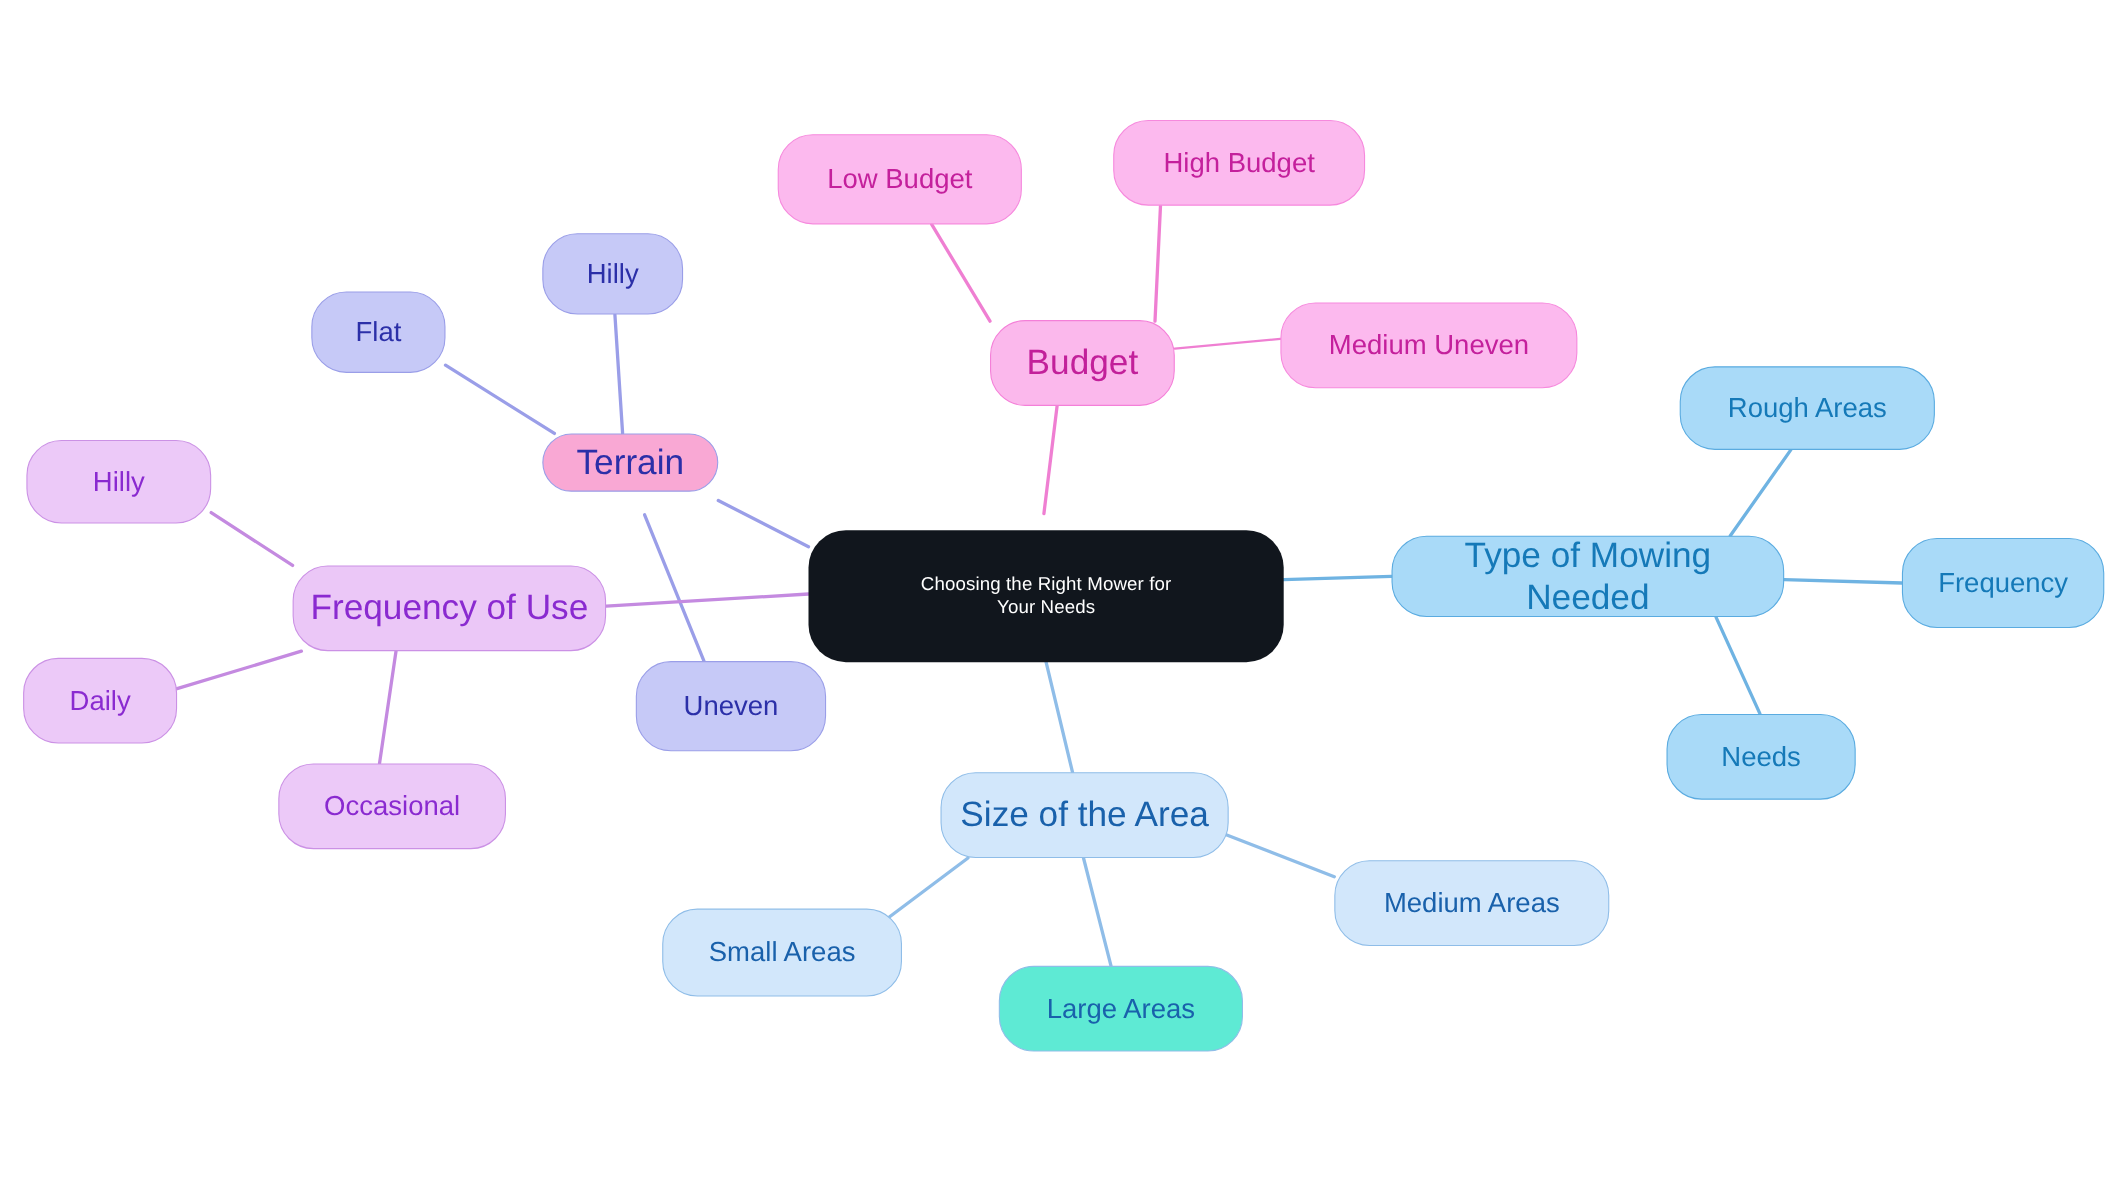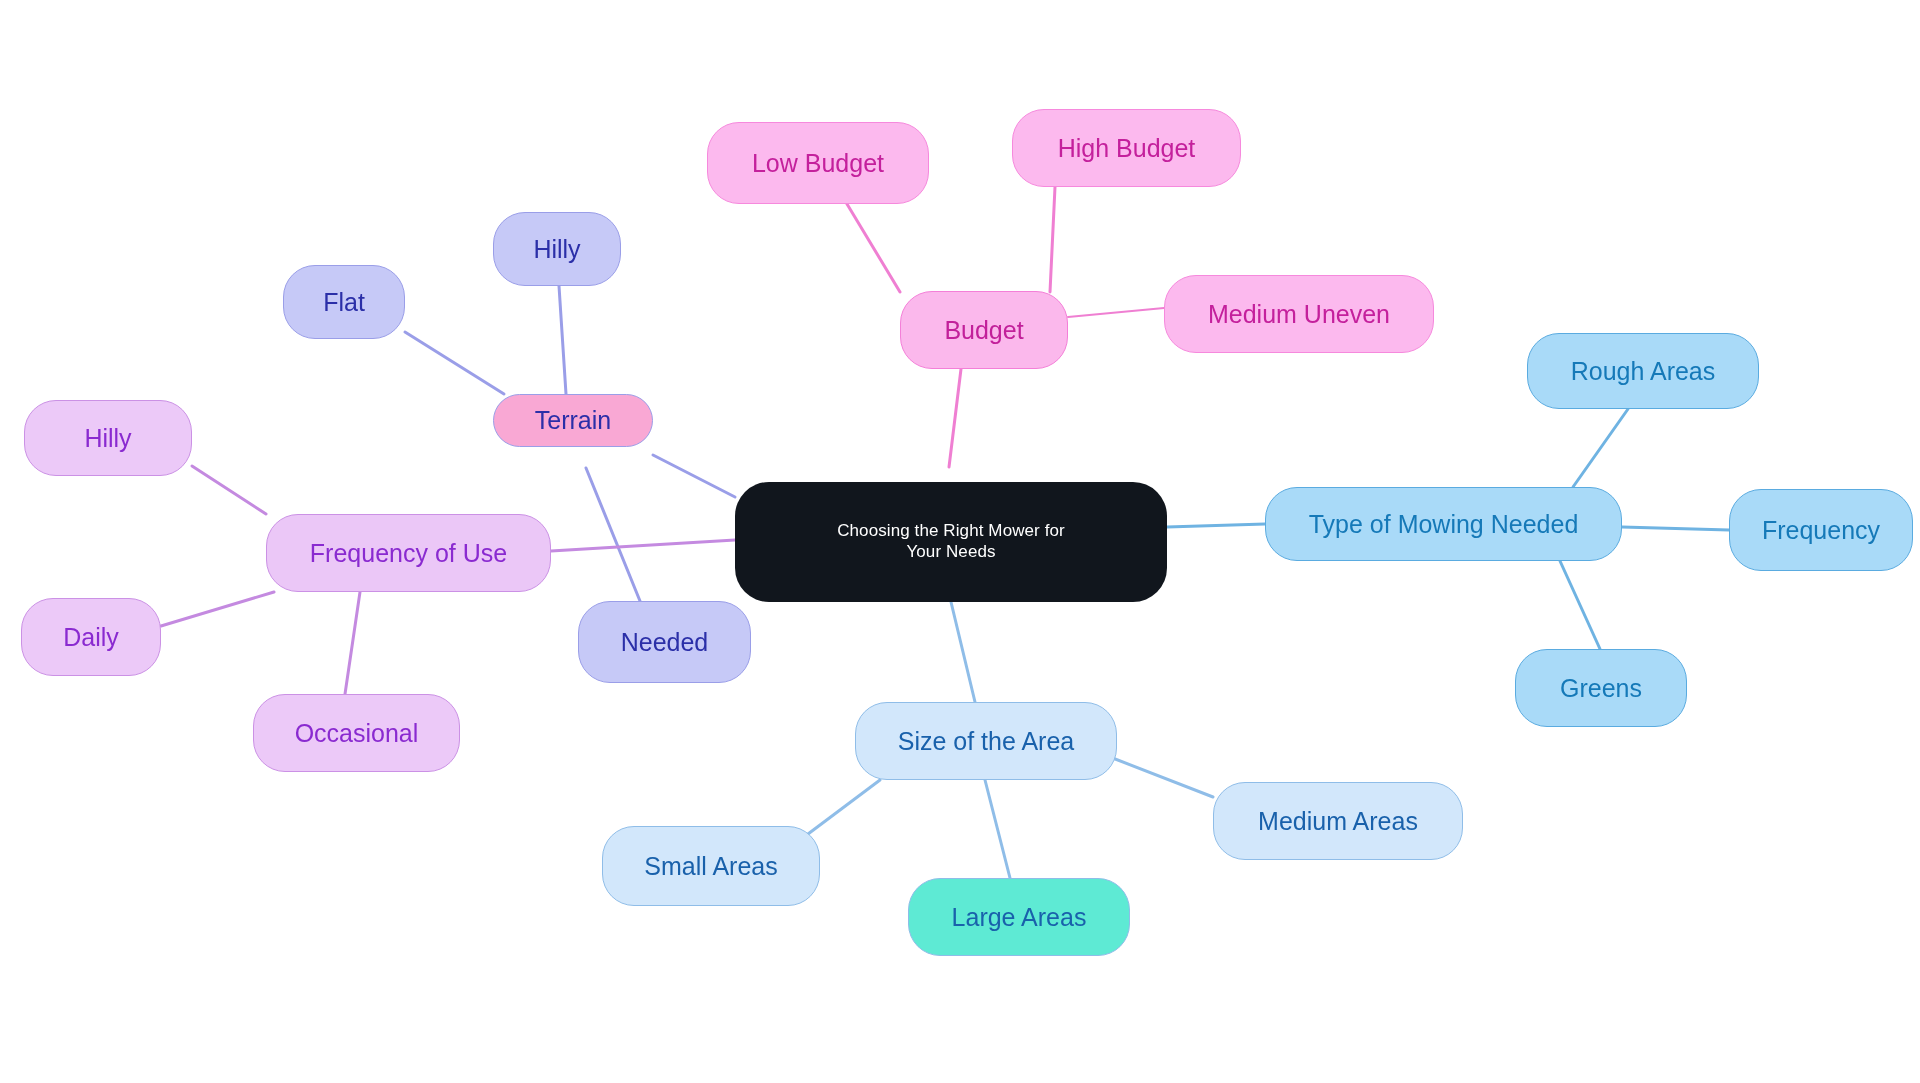--- a/index.html
+++ b/index.html
@@ -42,21 +42,21 @@
     white-space: pre-line;
     padding: 0 10px;
   }
   .node-root {
     border-radius: 34px;
     border-width: 0;
     font-size: 17px;
     color: #ffffff;
     letter-spacing: 0.1px;
   }
-  .node-branch { font-size: 25px; }
+  .node-branch { font-size: 32px; }
   .node-leaf { font-size: 25px; }
 </style>
 </head>
 <body>
 
 <div id="mindmap-root">
   <svg id="edge-layer" viewBox="0 0 1920 1083" width="1920" height="1083" xmlns="http://www.w3.org/2000/svg">
       <line x1="949" y1="467" x2="961" y2="369" stroke="#ef7fd2" stroke-width="3" stroke-linecap="round"></line>
       <line x1="900" y1="292" x2="847" y2="204" stroke="#ef7fd2" stroke-width="3" stroke-linecap="round"></line>
       <line x1="1050" y1="292" x2="1055" y2="187" stroke="#ef7fd2" stroke-width="3" stroke-linecap="round"></line>
@@ -81,27 +81,27 @@
   <div id="node-layer">
       <div class="node node-root" style="left: 735px; top: 482px; width: 432px; height: 120px; background: rgb(17, 22, 29); border-color: rgb(17, 22, 29); color: rgb(255, 255, 255);">Choosing the Right Mower for
 Your Needs</div>
       <div class="node node-branch" style="left: 900px; top: 291px; width: 168px; height: 78px; background: rgb(251, 184, 236); border-color: rgb(244, 127, 216); color: rgb(194, 32, 154);">Budget</div>
       <div class="node node-leaf" style="left: 707px; top: 122px; width: 222px; height: 82px; background: rgb(252, 185, 238); border-color: rgb(246, 137, 221); color: rgb(196, 32, 156);">Low Budget</div>
       <div class="node node-leaf" style="left: 1012px; top: 109px; width: 229px; height: 78px; background: rgb(252, 185, 238); border-color: rgb(246, 137, 221); color: rgb(196, 32, 156);">High Budget</div>
       <div class="node node-leaf" style="left: 1164px; top: 275px; width: 270px; height: 78px; background: rgb(252, 185, 238); border-color: rgb(246, 137, 221); color: rgb(196, 32, 156);">Medium Uneven</div>
       <div class="node node-branch" style="left: 1265px; top: 487px; width: 357px; height: 74px; background: rgb(169, 218, 248); border-color: rgb(90, 171, 224); color: rgb(21, 121, 184);">Type of Mowing Needed</div>
       <div class="node node-leaf" style="left: 1527px; top: 333px; width: 232px; height: 76px; background: rgb(169, 218, 248); border-color: rgb(90, 171, 224); color: rgb(21, 121, 184);">Rough Areas</div>
       <div class="node node-leaf" style="left: 1729px; top: 489px; width: 184px; height: 82px; background: rgb(169, 218, 248); border-color: rgb(90, 171, 224); color: rgb(21, 121, 184);">Frequency</div>
-      <div class="node node-leaf" style="left: 1515px; top: 649px; width: 172px; height: 78px; background: rgb(169, 218, 248); border-color: rgb(90, 171, 224); color: rgb(21, 121, 184);">Greens</div>
+      <div class="node node-leaf" style="left: 1515px; top: 649px; width: 172px; height: 78px; background: rgb(169, 218, 248); border-color: rgb(90, 171, 224); color: rgb(21, 121, 184);">Needs</div>
       <div class="node node-branch" style="left: 855px; top: 702px; width: 262px; height: 78px; background: rgb(210, 231, 251); border-color: rgb(143, 189, 232); color: rgb(25, 97, 171);">Size of the Area</div>
       <div class="node node-leaf" style="left: 602px; top: 826px; width: 218px; height: 80px; background: rgb(210, 231, 251); border-color: rgb(143, 189, 232); color: rgb(25, 97, 171);">Small Areas</div>
       <div class="node node-leaf" style="left: 908px; top: 878px; width: 222px; height: 78px; background: #5eead4; border-color: rgb(143, 189, 232); color: rgb(25, 97, 171);">Large Areas</div>
       <div class="node node-leaf" style="left: 1213px; top: 782px; width: 250px; height: 78px; background: rgb(210, 231, 251); border-color: rgb(143, 189, 232); color: rgb(25, 97, 171);">Medium Areas</div>
       <div class="node node-branch" style="left: 493px; top: 394px; width: 160px; height: 53px; background: #f9a8d4; border-color: rgb(154, 158, 232); color: rgb(43, 47, 168);">Terrain</div>
       <div class="node node-leaf" style="left: 283px; top: 265px; width: 122px; height: 74px; background: rgb(198, 201, 247); border-color: rgb(154, 158, 232); color: rgb(43, 47, 168);">Flat</div>
       <div class="node node-leaf" style="left: 493px; top: 212px; width: 128px; height: 74px; background: rgb(198, 201, 247); border-color: rgb(154, 158, 232); color: rgb(43, 47, 168);">Hilly</div>
-      <div class="node node-leaf" style="left: 578px; top: 601px; width: 173px; height: 82px; background: rgb(198, 201, 247); border-color: rgb(154, 158, 232); color: rgb(43, 47, 168);">Needed</div>
+      <div class="node node-leaf" style="left: 578px; top: 601px; width: 173px; height: 82px; background: rgb(198, 201, 247); border-color: rgb(154, 158, 232); color: rgb(43, 47, 168);">Uneven</div>
       <div class="node node-branch" style="left: 266px; top: 514px; width: 285px; height: 78px; background: rgb(235, 199, 247); border-color: rgb(203, 145, 229); color: rgb(138, 42, 208);">Frequency of Use</div>
       <div class="node node-leaf" style="left: 24px; top: 400px; width: 168px; height: 76px; background: rgb(236, 201, 248); border-color: rgb(203, 145, 229); color: rgb(138, 42, 208);">Hilly</div>
       <div class="node node-leaf" style="left: 21px; top: 598px; width: 140px; height: 78px; background: rgb(236, 201, 248); border-color: rgb(203, 145, 229); color: rgb(138, 42, 208);">Daily</div>
       <div class="node node-leaf" style="left: 253px; top: 694px; width: 207px; height: 78px; background: rgb(236, 201, 248); border-color: rgb(203, 145, 229); color: rgb(138, 42, 208);">Occasional</div>
     </div>
 </div>
 
 </body></html>

